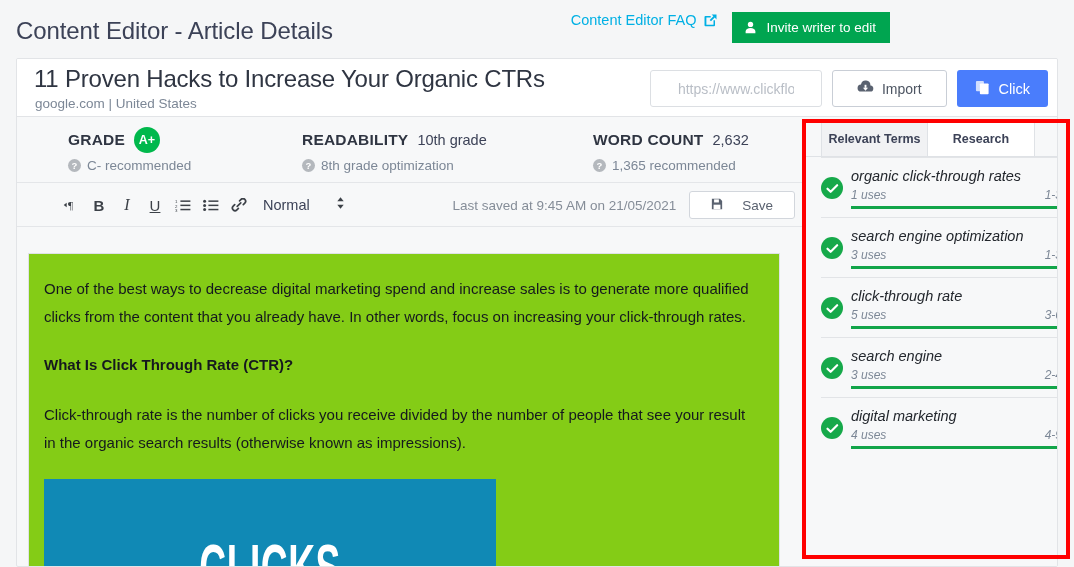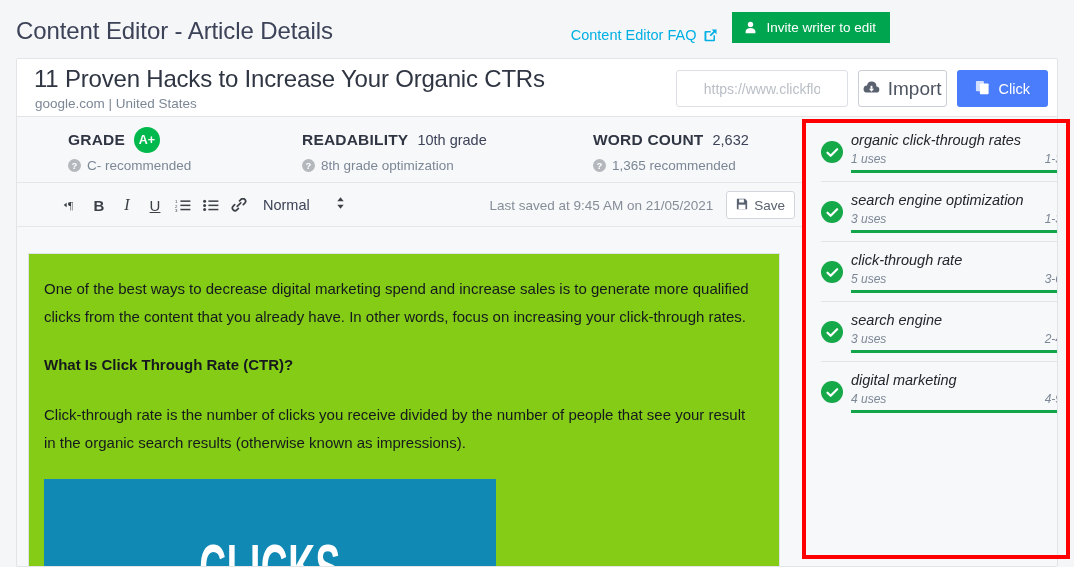--- a/index.html
+++ b/index.html
@@ -19,21 +19,21 @@
     background: #f5f6f7;
     display: flex; align-items: center;
   }
   .app-title {
     position: absolute; left: 16px; top: 17px;
     font-size: 24px; color: #3c4257; font-weight: 400;
     letter-spacing: -0.1px; white-space: nowrap;
   }
   .topbar-right {
     position: absolute; right: 16px; top: 12px;
-    display: flex; align-items: flex-end; gap: 14px;
+    display: flex; align-items: flex-start; gap: 14px;
   }
   .faq-link {
     display: flex; align-items: center; gap: 7px;
     color: #00b0e4; font-size: 14.5px; text-decoration: none;
     cursor: pointer; white-space: nowrap;
   }
   .faq-link .ext-icon { display: block; line-height: 0; }
   .invite-btn {
     display: flex; align-items: center; gap: 9px;
     background: #00a550; color: #ffffff;
@@ -75,24 +75,24 @@
     width: 172px; height: 37px;
     border: 1px solid #dcdfe3; border-radius: 3px;
     background: #fff; padding: 0 27px;
     font-size: 14px; color: #3c4257;
     font-family: "Liberation Sans", sans-serif;
     outline: none;
   }
   .url-input::placeholder { color: #b9bec6; }
   .btn-outline {
     display: flex; align-items: center; justify-content: center; gap: 8px;
-    height: 37px; padding: 0 4px;
+    height: 37px; padding: 0 24px;
     background: #fff; color: #4d5562;
     border: 1px solid #c9ced6; border-radius: 3px;
-    font-size: 19px; font-family: "Liberation Sans", sans-serif;
+    font-size: 14px; font-family: "Liberation Sans", sans-serif;
     cursor: pointer; white-space: nowrap;
   }
   .btn-blue {
     display: flex; align-items: center; justify-content: center; gap: 9px;
     height: 37px; padding: 0 18px;
     background: #4a7dfc; color: #fff;
     border: none; border-radius: 3px;
     font-size: 14.5px; font-family: "Liberation Sans", sans-serif;
     cursor: pointer; white-space: nowrap;
   }
@@ -159,22 +159,22 @@
     display: flex; align-items: center; gap: 26px;
     margin-left: 10px; cursor: pointer;
   }
   .tb-style-label { font-size: 14.5px; color: #3c4257; font-family: "Liberation Sans", sans-serif; }
   .tb-right {
     position: absolute; right: 262px; top: 0; height: 44px;
     display: flex; align-items: center; gap: 13px;
   }
   .saved-text { font-size: 13.5px; color: #858d98; white-space: nowrap; }
   .save-btn {
-    display: flex; align-items: center; justify-content: center; gap: 6px;
-    height: 28px; padding: 0 9px;
+    display: flex; align-items: center; justify-content: center; gap: 19px;
+    height: 28px; padding: 0 21px;
     background: #fff; color: #5a6270;
     border: 1px solid #d2d6dc; border-radius: 3px;
     font-size: 13.5px; font-family: "Liberation Sans", sans-serif;
     cursor: pointer;
   }
 
   
   .doc-area {
     position: absolute; left: 11px; top: 194px;
     width: 752px; height: 372px;
@@ -471,20 +471,24 @@
         <div class="doc-h">What Is Click Through Rate (CTR)?</div>
         <div class="doc-p">Click-through rate is the number of clicks you receive divided by the number of people that see your result in the organic search results (otherwise known as impressions).</div>
         <div class="doc-img">
           <span class="doc-img-text">CLICKS</span>
         </div>
       </div>
     </div>
 
     <div class="right-panel">
 
+      <div class="tabs">
+        <div class="tab">Relevant Terms</div>
+        <div class="tab inactive">Research</div>
+      </div>
 
 
       <div class="terms-list">
 
         <div class="term-row">
           <span class="check">
             <svg width="13" height="13" viewBox="0 0 14 14">
                 <path d="M1.6 7.2l3.4 3.4 7-7.2" stroke="#fff" stroke-width="2.3" fill="none" stroke-linecap="round" stroke-linejoin="round"></path>
               </svg>
           </span>

